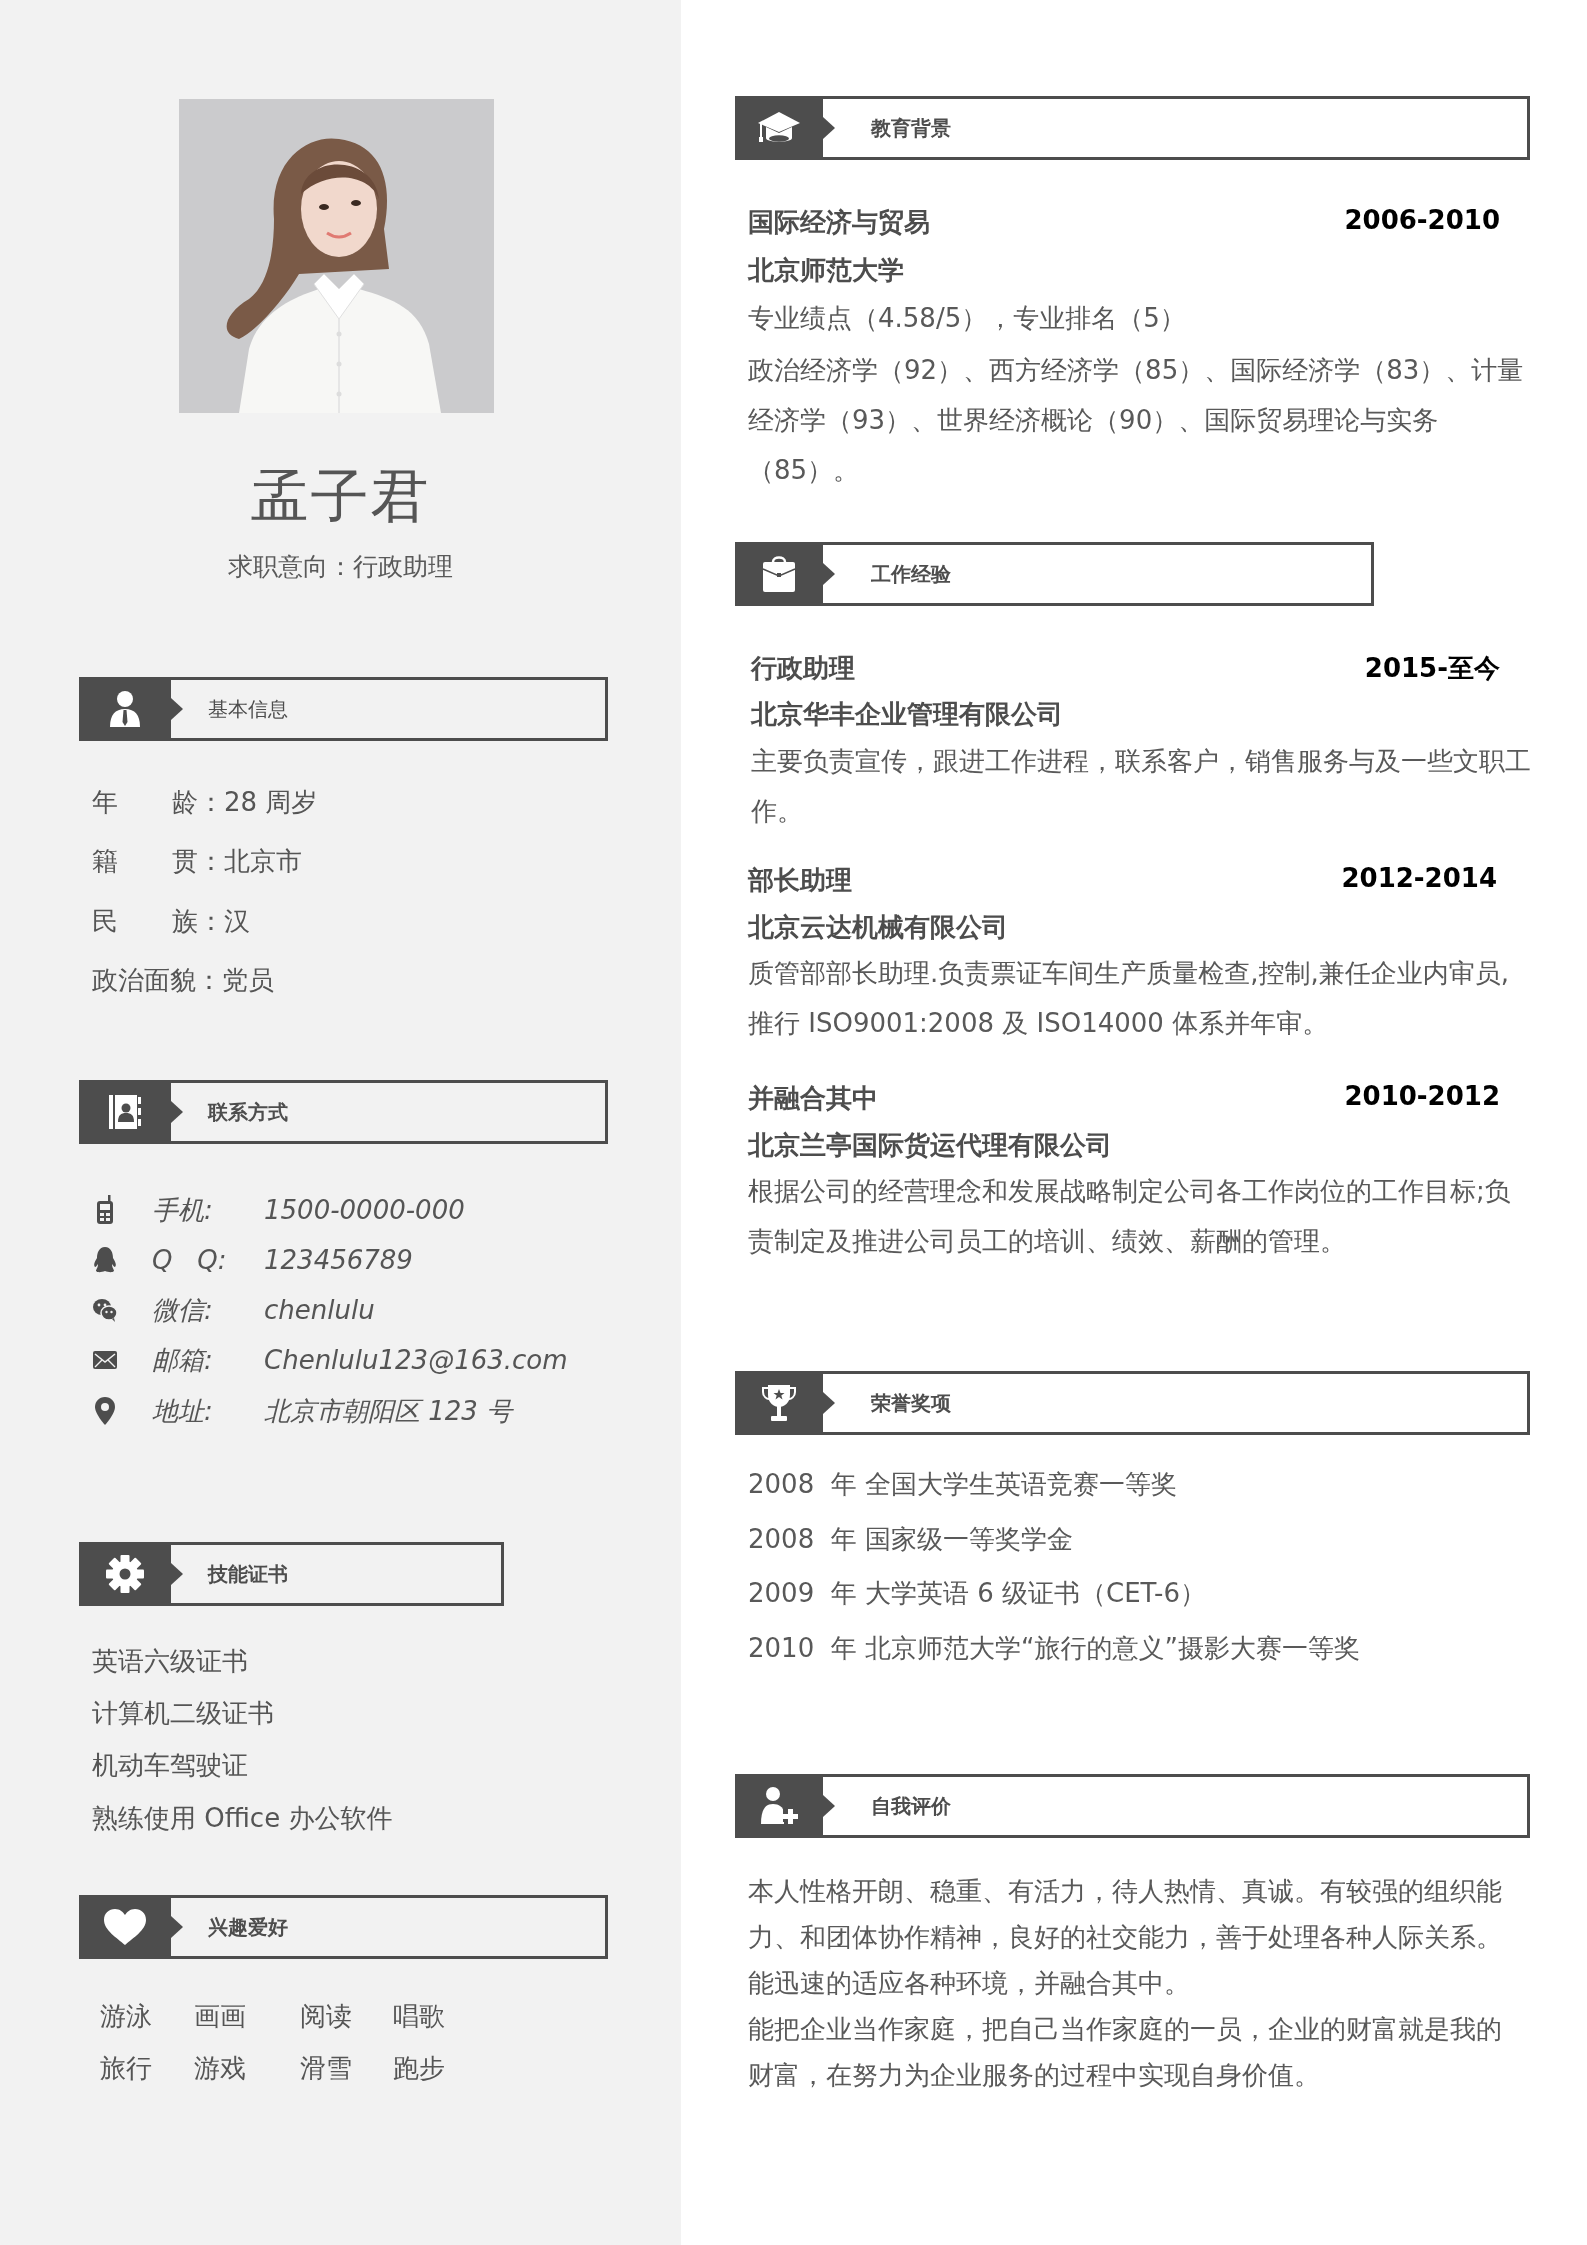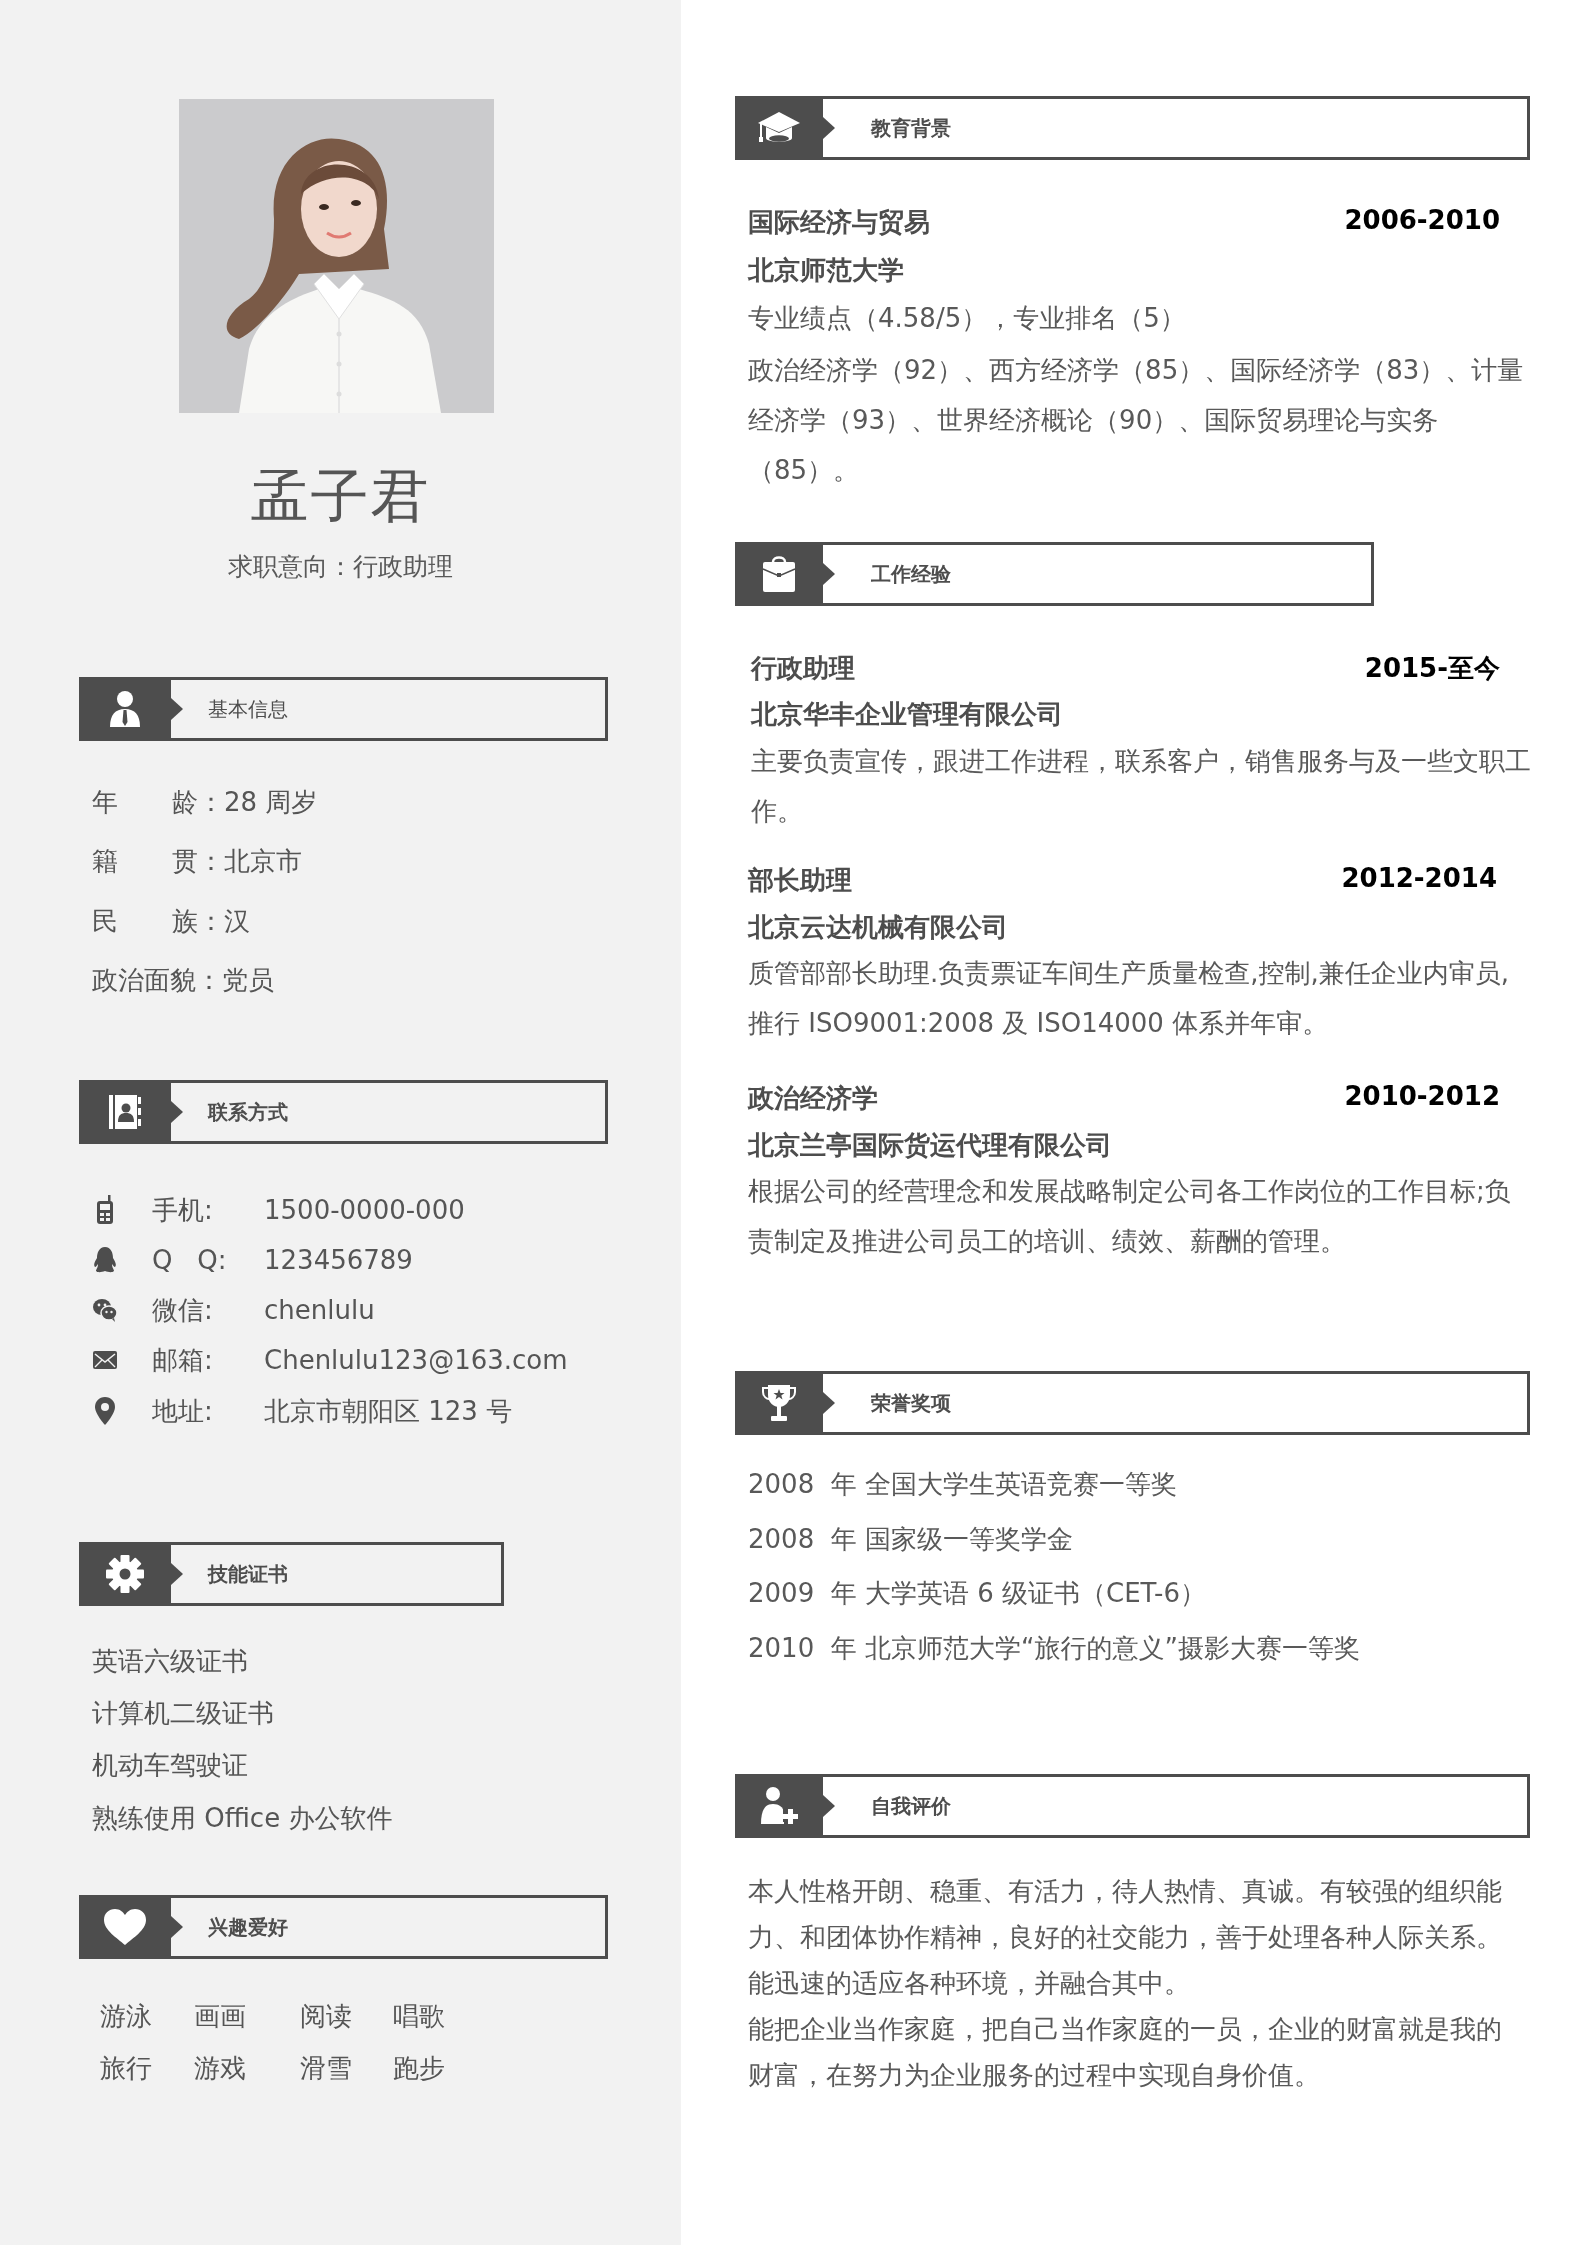--- a/index.html
+++ b/index.html
@@ -21,21 +21,21 @@
   .sec-head.light .title { font-weight: normal; }
   .sec-head.right .iconbox { width: 88px; }
   .sec-head.right .arrow { left: 85px; }
   .sec-head.right .title { left: 133px; }
 
   .left-text { position: absolute; left: 92px; font-size: 26px; color: #555; white-space: nowrap; }
   .basic-row { position: absolute; left: 92px; font-size: 26px; color: #555; white-space: nowrap; }
   .basic-row .lbl1 { display: inline-block; width: 80px; }
   .basic-row .lbl2 { display: inline-block; }
 
-  .contact-row { position: absolute; left: 92px; height: 36px; font-size: 26px; color: #555; white-space: nowrap; display: flex; align-items: center; }
+  .contact-row { position: absolute; left: 92px; height: 36px; font-size: 26px; color: #555; white-space: nowrap; display: flex; align-items: center; font-style: italic; }
   .contact-row .cicon { width: 26px; height: 30px; display: flex; align-items: center; justify-content: center; margin-right: 34px; }
   .contact-row .clabel { width: 112px; }
   .contact-row .cval { }
 
   .hobby { position: absolute; font-size: 26px; color: #555; }
 
   .r-title { position: absolute; left: 748px; font-size: 26px; font-weight: bold; color: #4d4d4d; white-space: nowrap; }
   .r-date { position: absolute; right: 87px; font-size: 26px; font-weight: bold; color: #000000; white-space: nowrap; text-align: right; }
   .r-text { position: absolute; left: 748px; width: 780px; font-size: 26px; color: #595959; line-height: 50px; }
   .r-line { position: absolute; left: 748px; font-size: 26px; color: #595959; white-space: nowrap; }
@@ -249,21 +249,21 @@
 <div class="r-title" style="top:651px; left:751px;">行政助理</div>
 <div class="r-date" style="top:651px;">2015-至今</div>
 <div class="r-title" style="top:697px; left:751px;text-align:center;">北京华丰企业管理有限公司</div>
 <div class="r-text" style="top:736px; left:751px;">主要负责宣传，跟进工作进程，联系客户，销售服务与及一些文职工作。</div>
 
 <div class="r-title" style="top:863px;">部长助理</div>
 <div class="r-date" style="top:863px; right:90px;">2012-2014</div>
 <div class="r-title" style="top:910px;">北京云达机械有限公司</div>
 <div class="r-text" style="top:948px;">质管部部长助理.负责票证车间生产质量检查,控制,兼任企业内审员,推行 ISO9001:2008 及 ISO14000 体系并年审。</div>
 
-<div class="r-title" style="top:1081px;">政治经济学</div>
+<div class="r-title" style="top:1081px;">并融合其中</div>
 <div class="r-date" style="top:1081px;">2010-2012</div>
 <div class="r-title" style="top:1128px;">北京兰亭国际货运代理有限公司</div>
 <div class="r-text" style="top:1166px;">根据公司的经营理念和发展战略制定公司各工作岗位的工作目标;负责制定及推进公司员工的培训、绩效、薪酬的管理。</div>
 
 <div class="sec-head right" style="left:735px; top:1371px; width:795px;">
   <div class="iconbox">
     <svg width="34" height="40" viewBox="0 0 34 40">
       <path d="M6 2 L28 2 L28 12 C28 20 22 24 17 24 C12 24 6 20 6 12 Z" fill="#fff"></path>
       <path d="M6 5 L1 5 L1 9 C1 14 5 16 7 16" stroke="#fff" stroke-width="2" fill="none"></path>
       <path d="M28 5 L33 5 L33 9 C33 14 29 16 27 16" stroke="#fff" stroke-width="2" fill="none"></path>

